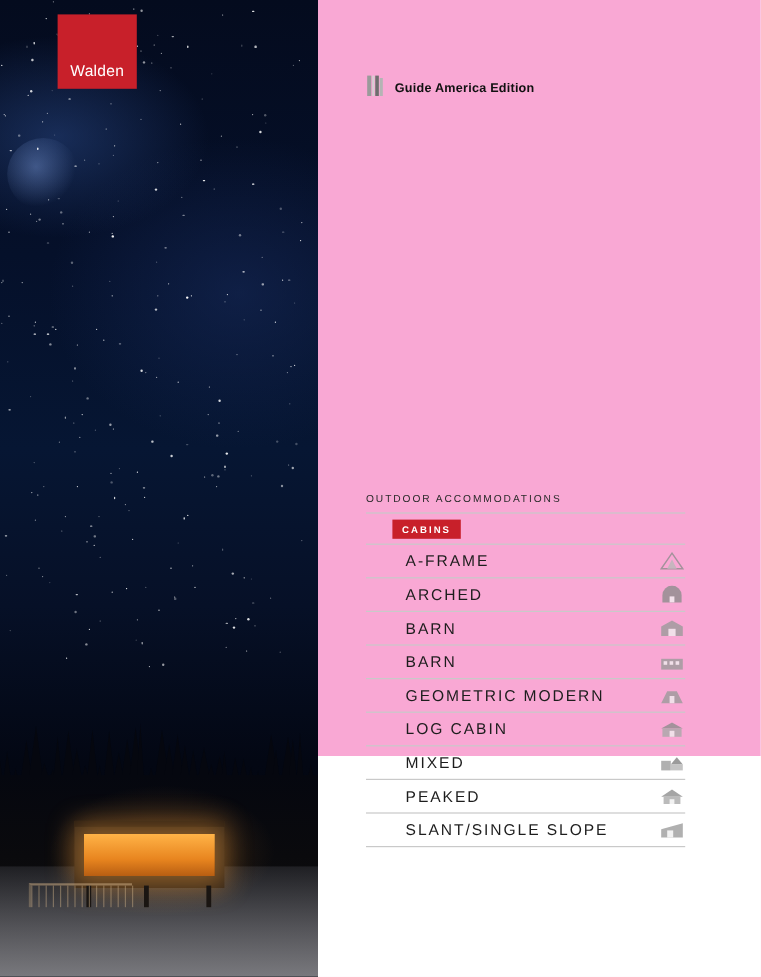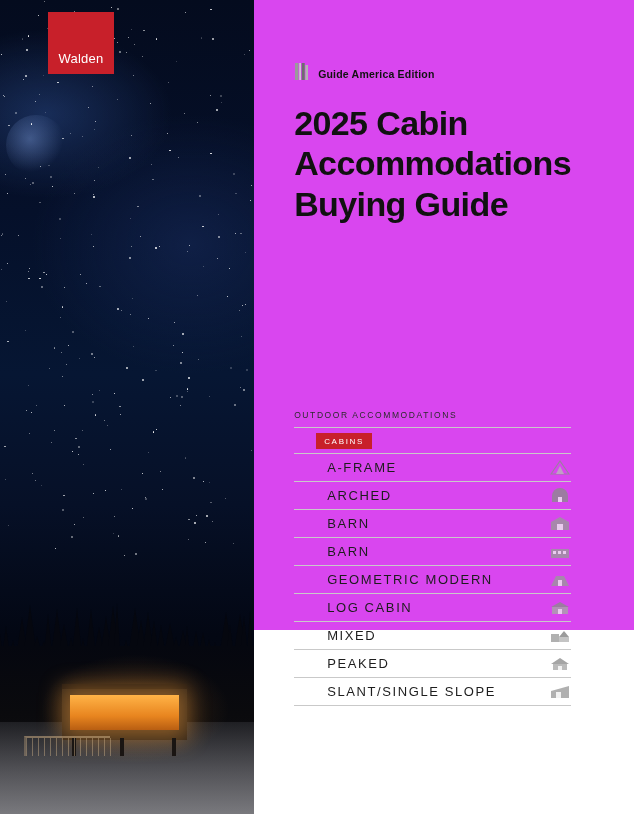--- a/index.html
+++ b/index.html
@@ -7,21 +7,21 @@
     width: 634px;
     height: 814px;
     background: #ffffff;
     font-family: "Liberation Sans", sans-serif;
     overflow: hidden;
   }
   .page {
     position: relative;
     width: 634px;
     height: 630px;
-    background: #d946ef;
+    background: #f9a8d4;
     display: flex;
   }
 
   
   .hero {
     position: relative;
     width: 265px;
     height: 814px;
     overflow: hidden;
     background: #040a1c;
@@ -194,20 +194,21 @@
     letter-spacing: 1.6px;
     color: #2b2b2b;
     padding: 0 0 7px 0;
     border-bottom: 1px solid #c9c9c9;
   }
   .cat-row {
     display: flex;
     align-items: flex-start;
     padding: 5px 0 4px 0;
     border-bottom: 1px solid #c9c9c9;
+    font-weight: bold;
   }
   .cat-tag {
     background: #c8202a;
     color: #ffffff;
     font-size: 8px;
     letter-spacing: 1.7px;
     padding: 4px 8px 3px 8px;
     margin-left: 22px;
   }
   .item-row {
@@ -569,21 +570,20 @@
         <svg width="15" height="19" viewBox="0 0 15 19">
           <rect x="1" y="1" width="3.4" height="17" fill="#9a9a9a"></rect>
           <rect x="5.3" y="1" width="1.6" height="17" fill="#d2d2d2"></rect>
           <rect x="7.7" y="1" width="3" height="17" fill="#6e6e6e"></rect>
           <rect x="11.4" y="3" width="2.6" height="15" fill="#b4b4b4"></rect>
         </svg>
       </span>
       <span class="edition-label">Guide America Edition</span>
     </div>
 
-    <h1 class="title">2025 Cabin Accommodations Buying Guide</h1>
 
     <div class="index">
       <div class="index-heading">OUTDOOR ACCOMMODATIONS</div>
 
       <div class="cat-row">
         <span class="cat-tag">CABINS</span>
       </div>
 
       <div id="item-list">
           <div class="item-row">

